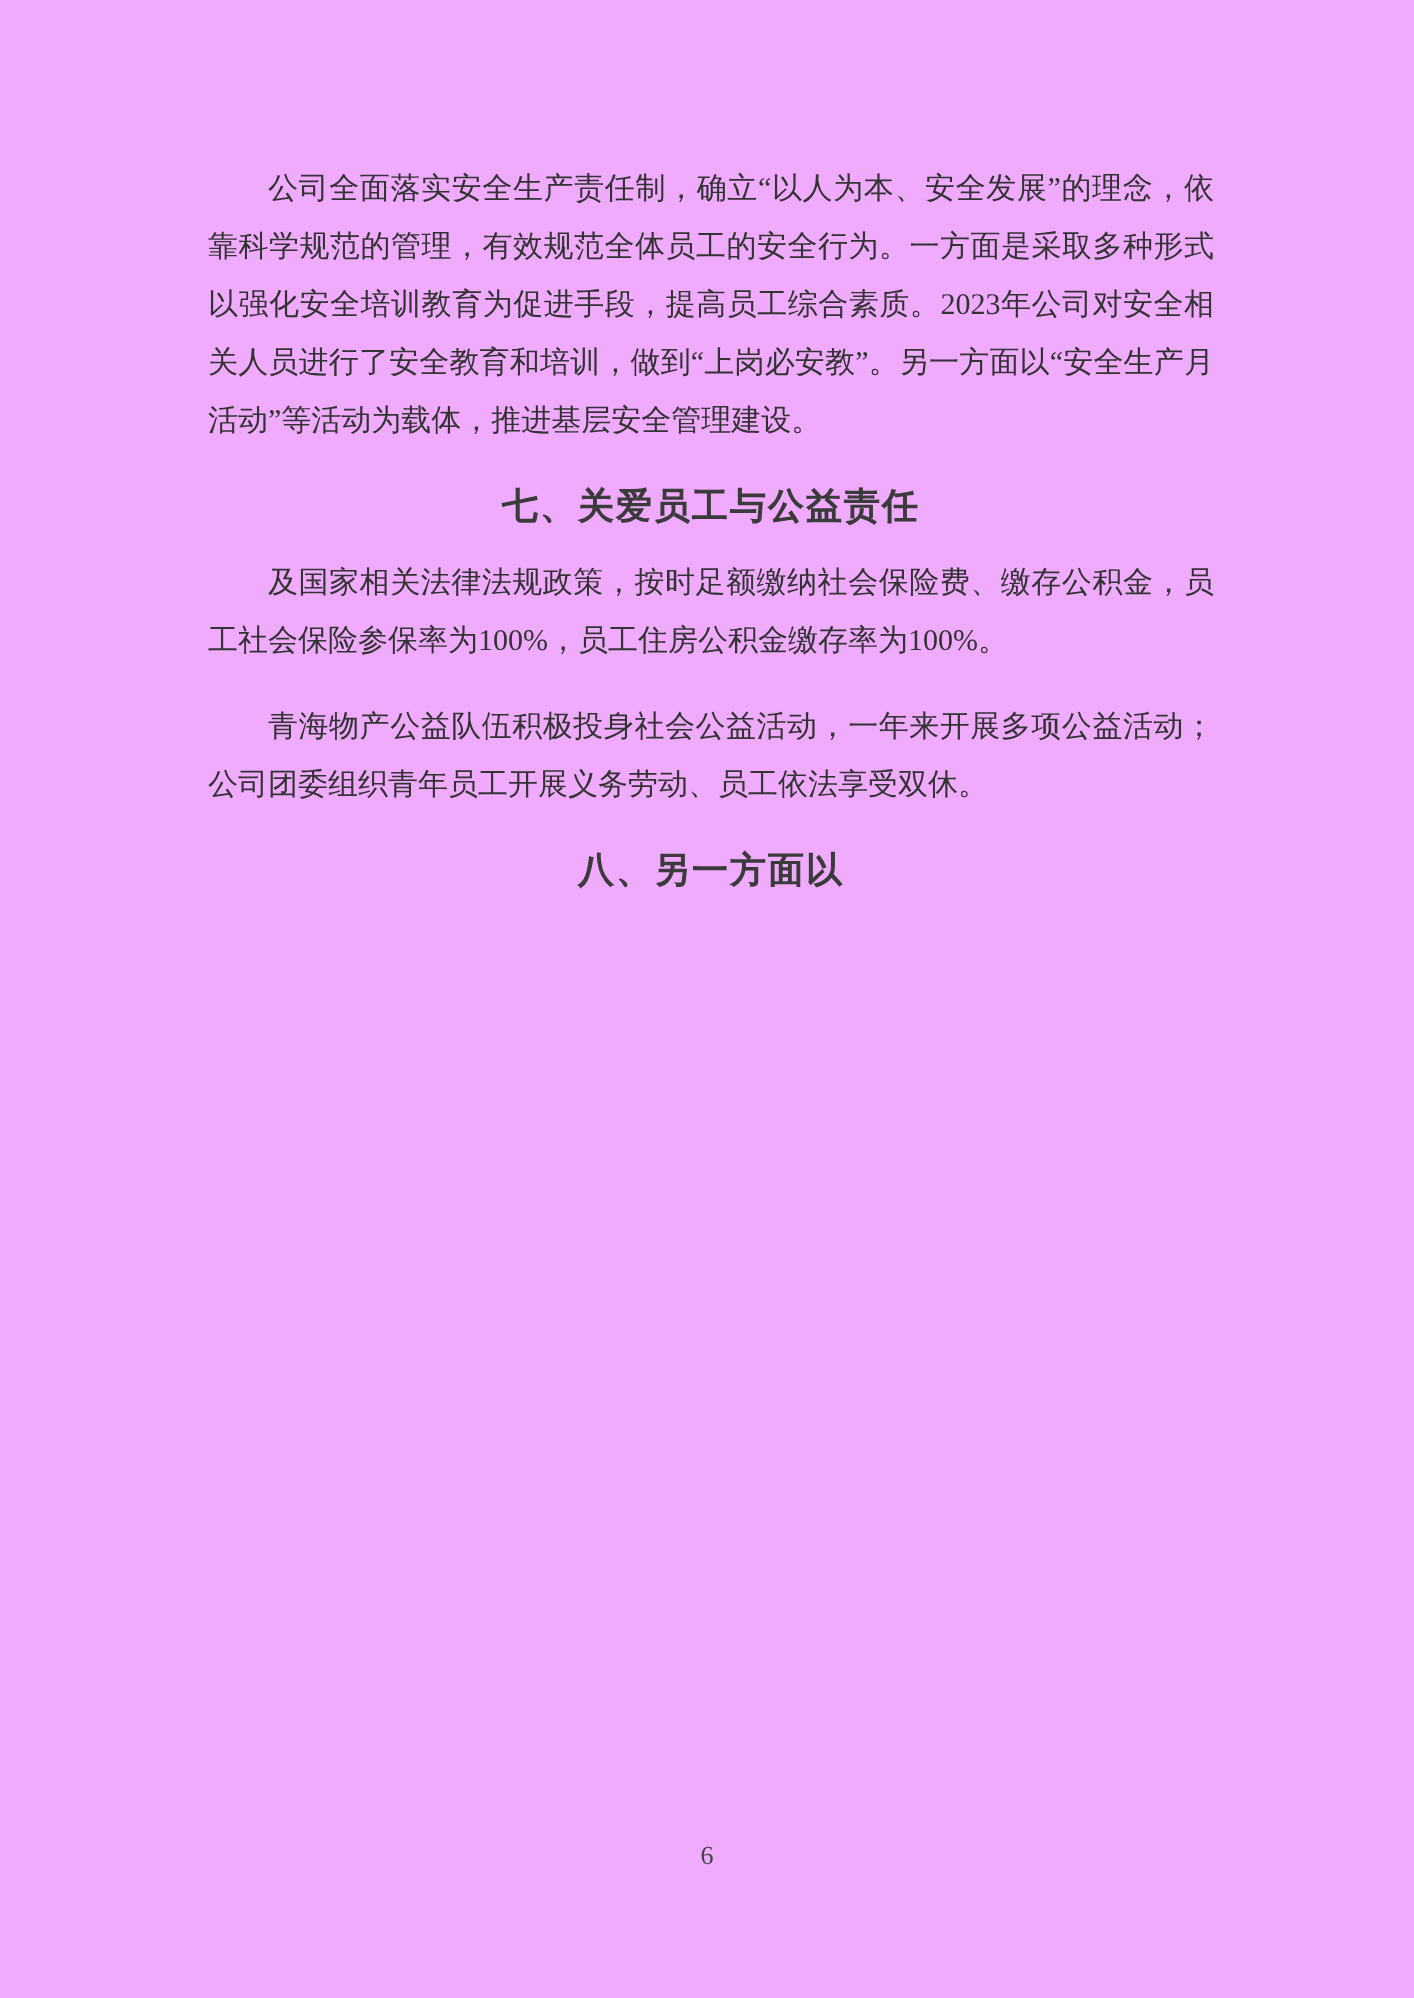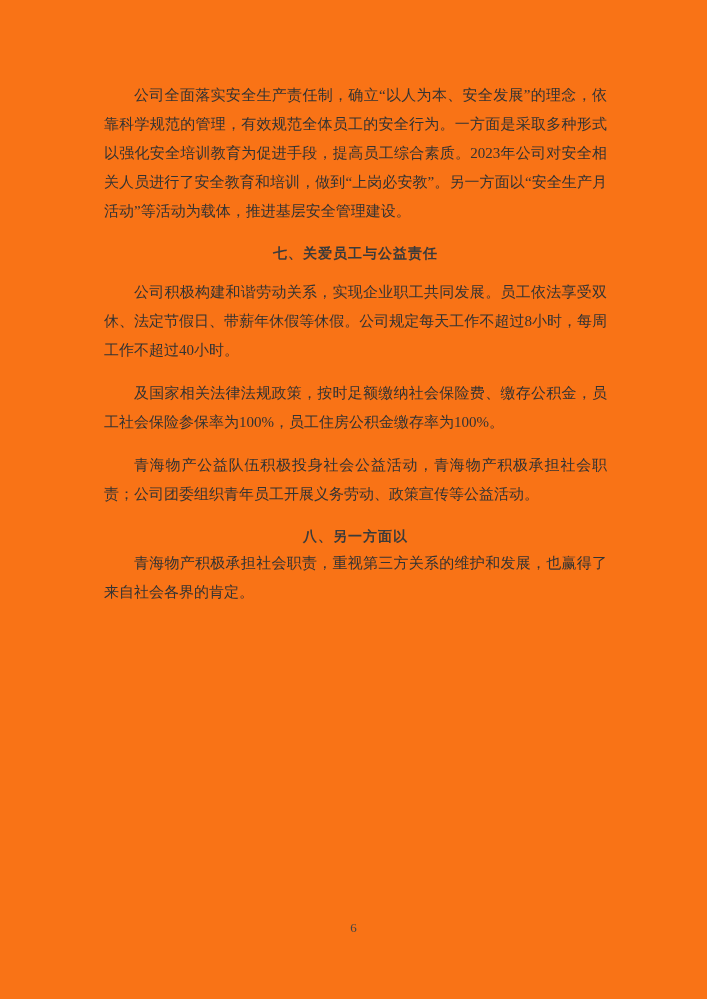--- a/index.html
+++ b/index.html
@@ -1,19 +1,19 @@
 <!DOCTYPE html>
 <html><head>
 <meta charset="utf-8">
 <style>
   html,body { margin:0; padding:0; background:#ffffff; }
   .page {
     position:relative;
     width:707px; height:999px;
-    background:#f97316;
+    background:#f0abfc;
     font-family:"Liberation Serif","DejaVu Serif",serif;
     color:#333333;
     overflow:hidden;
   }
   .content {
     position:absolute;
     left:104px; top:81px;
     width:503px;
   }
   p.body-para {
@@ -21,21 +21,21 @@
     font-size:15px;
     line-height:29px;
     text-align:justify;
     text-indent:2em;
     color:#333333;
   }
   h2.section-heading {
     margin:0 0 12px 0;
     font-family:"Liberation Sans","DejaVu Sans",sans-serif;
     font-weight:bold;
-    font-size:14px;
+    font-size:18px;
     line-height:26px;
     text-align:center;
     color:#3b3b3b;
     letter-spacing:1px;
   }
   h2.section-heading.tight { margin-bottom:0; }
   table.awards {
     border-collapse:collapse;
     width:513px;
     margin-left:-7px;
@@ -54,29 +54,27 @@
 <body>
 
 <div class="page">
   <div class="content">
 
     <p class="body-para">公司全面落实安全生产责任制，确立“以人为本、安全发展”的理念，依靠科学规范的管理，有效规范全体员工的安全行为。一方面是采取多种形式以强化安全培训教育为促进手段，提高员工综合素质。2023年公司对安全相关人员进行了安全教育和培训，做到“上岗必安教”。另一方面以“安全生产月活动”等活动为载体，推进基层安全管理建设。</p>
 
     <h2 class="section-heading">七、关爱员工与公益责任</h2>
 
 
-    <p class="body-para">公司积极构建和谐劳动关系，实现企业职工共同发展。员工依法享受双休、法定节假日、带薪年休假等休假。公司规定每天工作不超过8小时，每周工作不超过40小时。</p>
 
     <p class="body-para">及国家相关法律法规政策，按时足额缴纳社会保险费、缴存公积金，员工社会保险参保率为100%，员工住房公积金缴存率为100%。</p>
 
-    <p class="body-para">青海物产公益队伍积极投身社会公益活动，青海物产积极承担社会职责；公司团委组织青年员工开展义务劳动、政策宣传等公益活动。</p>
+    <p class="body-para">青海物产公益队伍积极投身社会公益活动，一年来开展多项公益活动；公司团委组织青年员工开展义务劳动、员工依法享受双休。</p>
 
     <h2 class="section-heading tight">八、另一方面以</h2>
 
-    <p class="body-para">青海物产积极承担社会职责，重视第三方关系的维护和发展，也赢得了来自社会各界的肯定。</p>
 
     <table class="awards">
       <tbody></tbody>
     </table>
 
   </div>
 
   <div class="page-number">6</div>
 </div>
 

